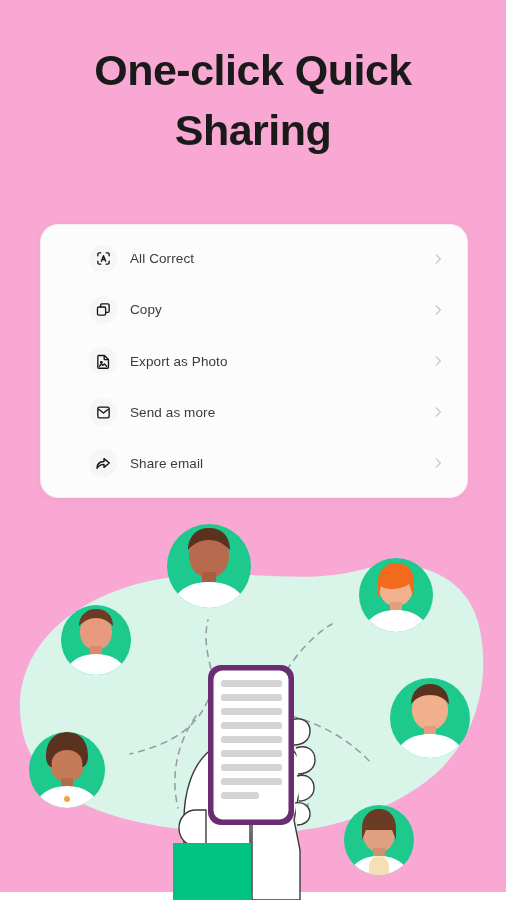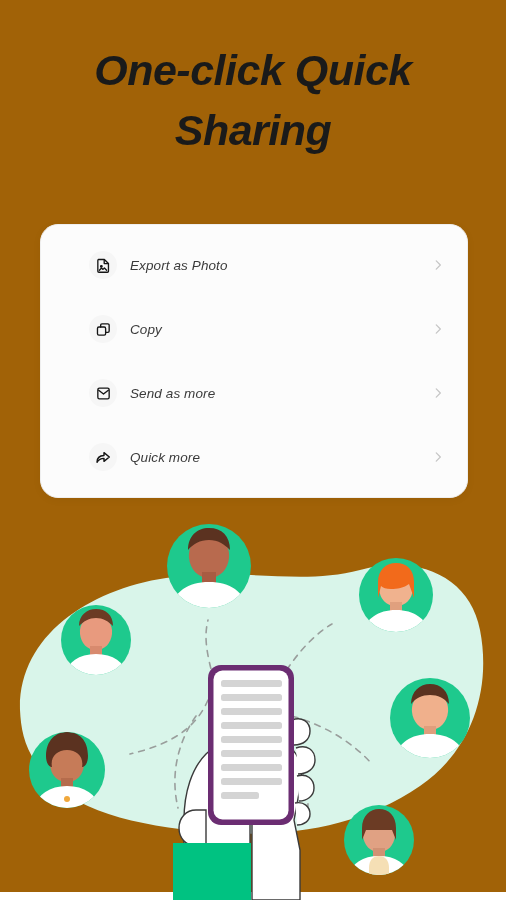--- a/index.html
+++ b/index.html
@@ -2,21 +2,21 @@
 <html><head>
 <meta charset="utf-8">
 <style>
   * { margin:0; padding:0; box-sizing:border-box; }
   html, body {
     width:506px; height:900px;
     background:#ffffff;
     font-family:"Liberation Sans", sans-serif;
     overflow:hidden;
   }
-  .page { position:relative; width:506px; height:892px; background:#a16207;font-style:italic; }
+  .page { position:relative; width:506px; height:892px; background:#f9a8d4; }
 
   
   .title-wrap {
     position:absolute; top:40px; left:0; width:506px;
     text-align:center;
   }
   .title {
     font-size:43px;
     line-height:60px;
     font-weight:bold;
@@ -73,69 +73,84 @@
 
 <div class="page">
 
   <div class="title-wrap">
     <h1 class="title">One-click Quick Sharing</h1>
   </div>
 
   <div class="card">
     <div class="menu">
 
+      <div class="menu-item">
+        <span class="menu-icon">
+          <svg width="17" height="17" viewBox="0 0 24 24" fill="none" stroke="#151515" stroke-width="1.9" stroke-linecap="round" stroke-linejoin="round">
+            <path d="M4 8.2V6a2 2 0 0 1 2-2h2.2"></path>
+            <path d="M15.8 4H18a2 2 0 0 1 2 2v2.2"></path>
+            <path d="M20 15.8V18a2 2 0 0 1-2 2h-2.2"></path>
+            <path d="M8.2 20H6a2 2 0 0 1-2-2v-2.2"></path>
+            <path d="M9 16l3-8 3 8M10.1 13.4h3.8"></path>
+          </svg>
+        </span>
+        <span class="menu-label">All Correct</span>
+        <svg class="chev" viewBox="0 0 24 24" fill="none" stroke="#9a9a9a" stroke-width="2.2" stroke-linecap="round" stroke-linejoin="round">
+            <path d="M9 5l7 7-7 7"></path>
+          </svg>
+      </div>
+
+      <div class="menu-item">
+        <span class="menu-icon">
+          <svg width="17" height="17" viewBox="0 0 24 24" fill="none" stroke="#151515" stroke-width="1.9" stroke-linecap="round" stroke-linejoin="round">
+            <rect x="3.5" y="8.5" width="11.5" height="11.5" rx="2"></rect>
+            <path d="M8 8.5V5.8A1.8 1.8 0 0 1 9.8 4h8.4A1.8 1.8 0 0 1 20 5.8v8.4a1.8 1.8 0 0 1-1.8 1.8H15"></path>
+          </svg>
+        </span>
+        <span class="menu-label">Copy</span>
+        <svg class="chev" viewBox="0 0 24 24" fill="none" stroke="#9a9a9a" stroke-width="2.2" stroke-linecap="round" stroke-linejoin="round">
+            <path d="M9 5l7 7-7 7"></path>
+          </svg>
+      </div>
 
       <div class="menu-item">
         <span class="menu-icon">
           <svg width="17" height="17" viewBox="0 0 24 24" fill="none" stroke="#151515" stroke-width="1.9" stroke-linecap="round" stroke-linejoin="round">
             <path d="M5 3.5h8.2L19 9.2V20a1.5 1.5 0 0 1-1.5 1.5h-12A1.5 1.5 0 0 1 4 20V5a1.5 1.5 0 0 1 1-1.5z"></path>
             <path d="M13 3.6V9.3h5.6"></path>
             <circle cx="9" cy="13.2" r="1.1" fill="#151515"></circle>
             <path d="M6.2 18.6l3-3.1 2.1 2 2-2.1 3.1 3.2"></path>
           </svg>
         </span>
         <span class="menu-label">Export as Photo</span>
         <svg class="chev" viewBox="0 0 24 24" fill="none" stroke="#9a9a9a" stroke-width="2.2" stroke-linecap="round" stroke-linejoin="round">
             <path d="M9 5l7 7-7 7"></path>
           </svg>
       </div>
 
       <div class="menu-item">
         <span class="menu-icon">
           <svg width="17" height="17" viewBox="0 0 24 24" fill="none" stroke="#151515" stroke-width="1.9" stroke-linecap="round" stroke-linejoin="round">
-            <rect x="3.5" y="8.5" width="11.5" height="11.5" rx="2"></rect>
-            <path d="M8 8.5V5.8A1.8 1.8 0 0 1 9.8 4h8.4A1.8 1.8 0 0 1 20 5.8v8.4a1.8 1.8 0 0 1-1.8 1.8H15"></path>
-          </svg>
-        </span>
-        <span class="menu-label">Copy</span>
-        <svg class="chev" viewBox="0 0 24 24" fill="none" stroke="#9a9a9a" stroke-width="2.2" stroke-linecap="round" stroke-linejoin="round">
-            <path d="M9 5l7 7-7 7"></path>
-          </svg>
-      </div>
-
-      <div class="menu-item">
-        <span class="menu-icon">
-          <svg width="17" height="17" viewBox="0 0 24 24" fill="none" stroke="#151515" stroke-width="1.9" stroke-linecap="round" stroke-linejoin="round">
             <rect x="4" y="4.5" width="16" height="15" rx="2.2"></rect>
             <path d="M5.2 7.4l6.8 5.4 6.8-5.4"></path>
           </svg>
         </span>
         <span class="menu-label">Send as more</span>
         <svg class="chev" viewBox="0 0 24 24" fill="none" stroke="#9a9a9a" stroke-width="2.2" stroke-linecap="round" stroke-linejoin="round">
             <path d="M9 5l7 7-7 7"></path>
           </svg>
       </div>
 
       <div class="menu-item">
         <span class="menu-icon">
           <svg width="18" height="18" viewBox="0 0 24 24" fill="none" stroke="#151515" stroke-width="1.9" stroke-linecap="round" stroke-linejoin="round">
             <path d="M4 19c0-5.6 3.4-8.6 9.3-8.9V6.2L20.4 12l-7.1 5.8v-4c-4.4.1-7 1.5-9.3 5.2z"></path>
           </svg>
         </span>
-        <span class="menu-label">Quick more</span>
+        <span class="menu-label">Share email</span>
         <svg class="chev" viewBox="0 0 24 24" fill="none" stroke="#9a9a9a" stroke-width="2.2" stroke-linecap="round" stroke-linejoin="round">
             <path d="M9 5l7 7-7 7"></path>
           </svg>
       </div>
 
     </div>
   </div>
 
   <div class="illo">
     <svg viewBox="0 0 506 380" xmlns="http://www.w3.org/2000/svg">

